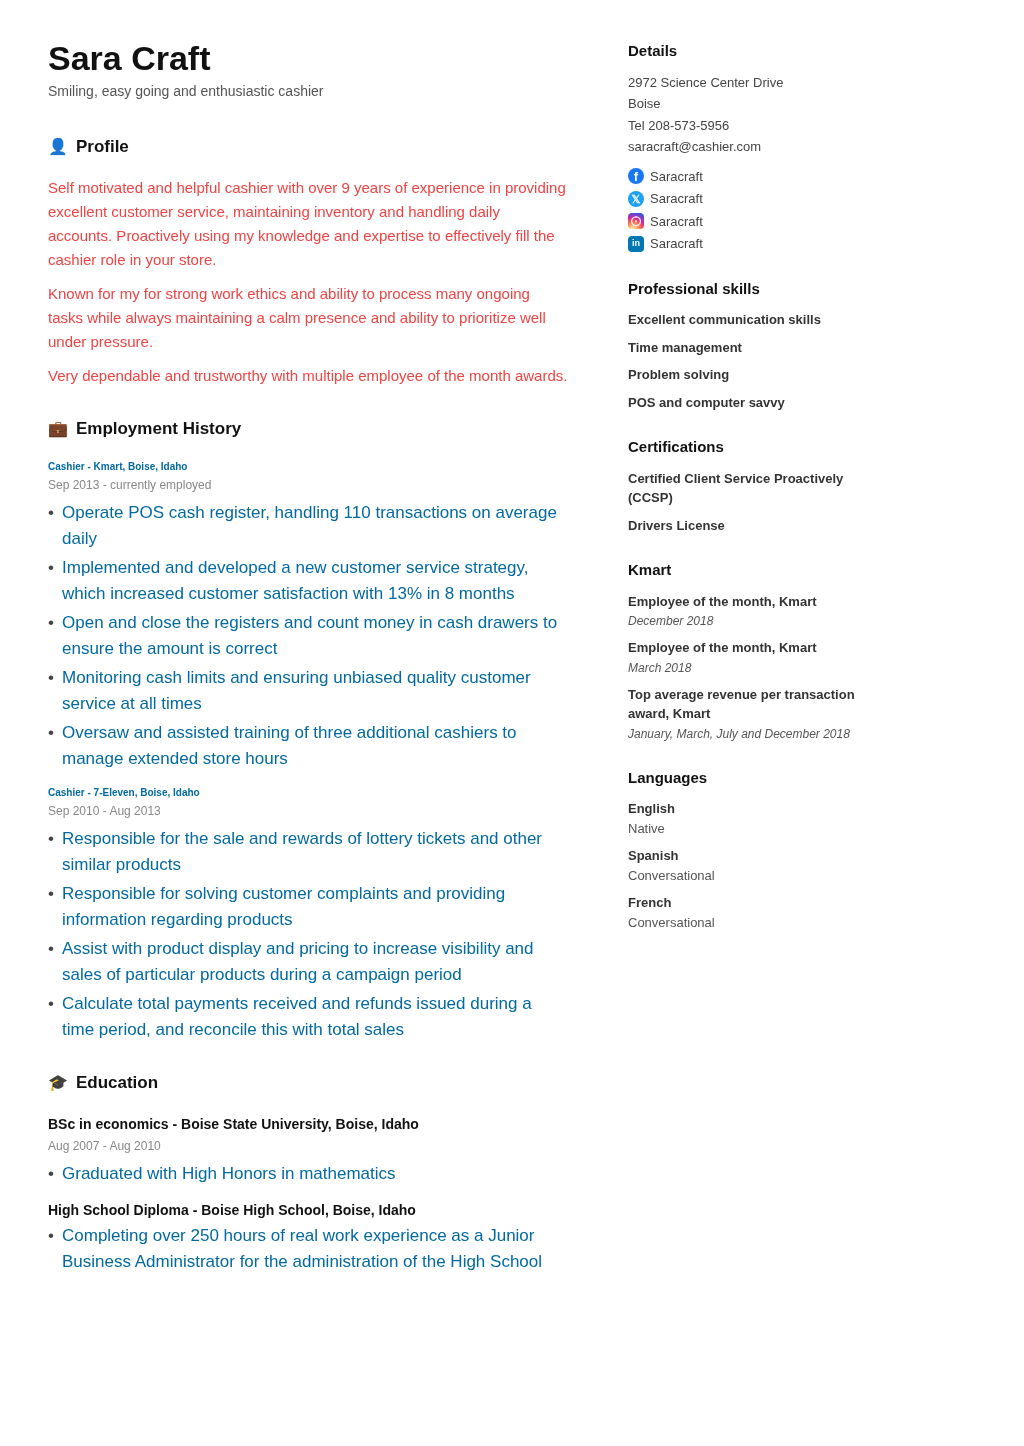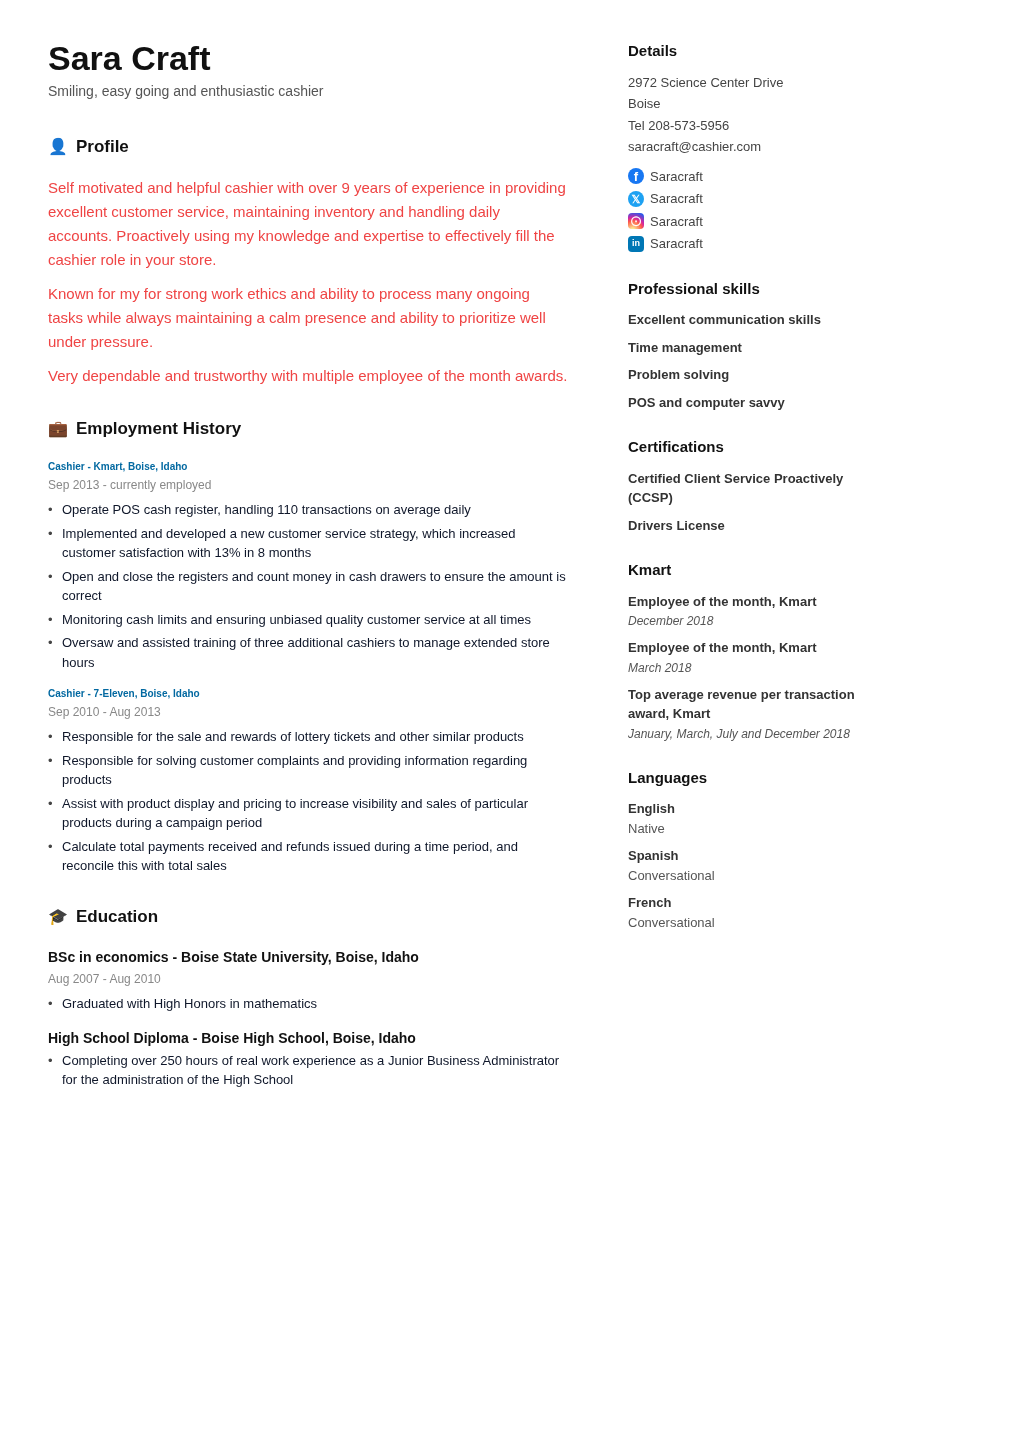--- a/index.html
+++ b/index.html
@@ -73,22 +73,22 @@
       font-size: 12px;
       margin-bottom: 6px;
     }
     .bullet-list {
       list-style: none;
       padding: 0;
     }
     .bullet-list li {
       position: relative;
       padding-left: 14px;
-      color: #0f172a;
-      font-size: 13px;
+      color: #0369a1;
+      font-size: 17px;
       margin-bottom: 4px;
       line-height: 1.5;
     }
     .bullet-list li::before {
       content: "•";
       position: absolute;
       left: 0;
       color: #444;
     }
     .edu-title {

